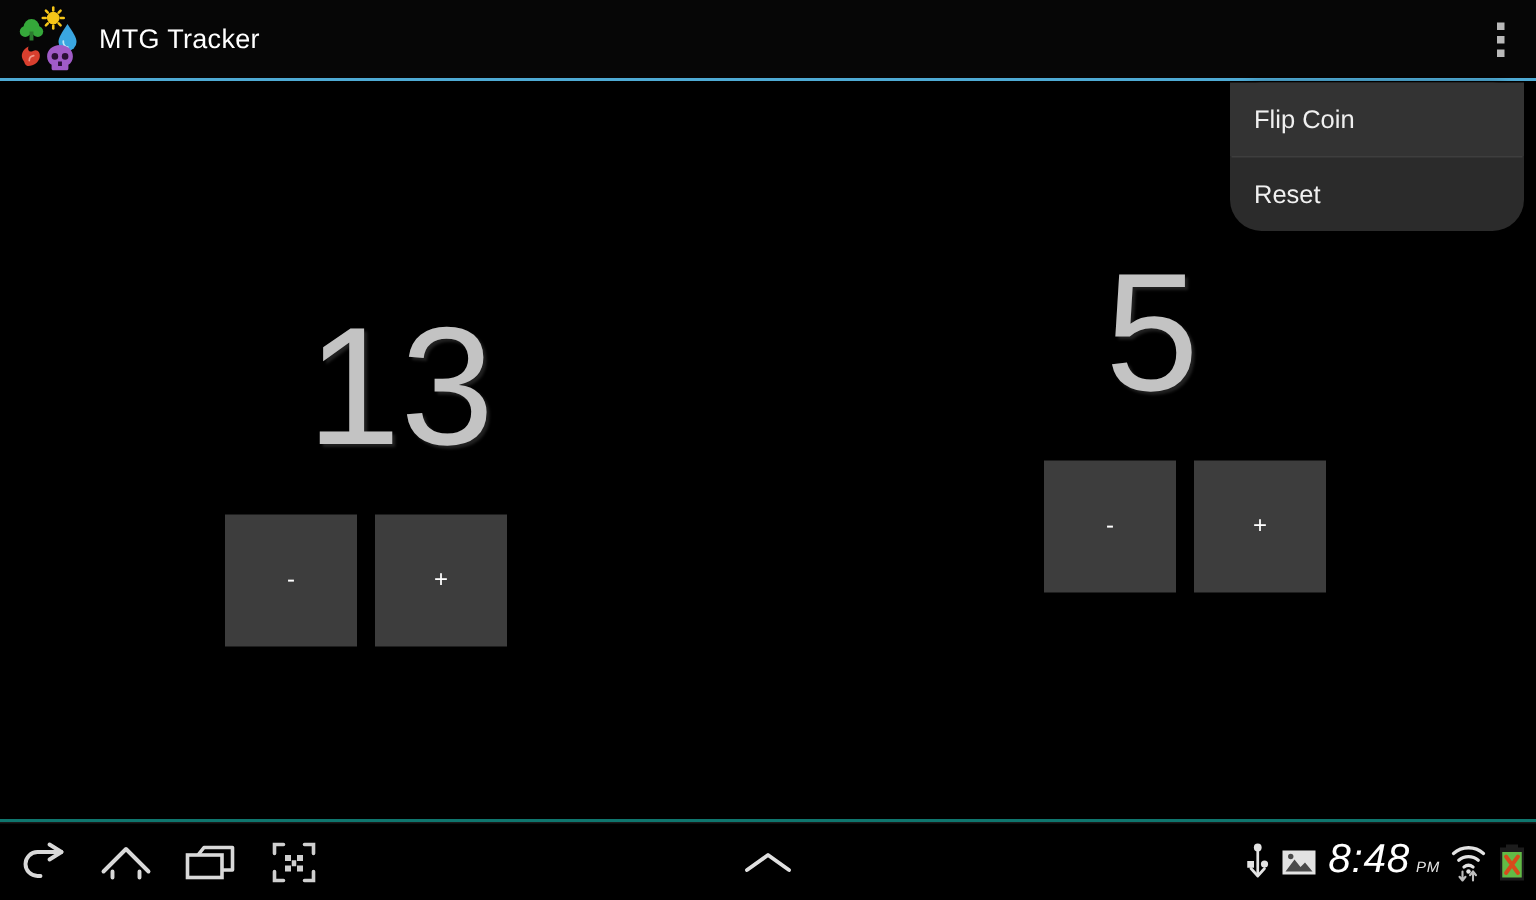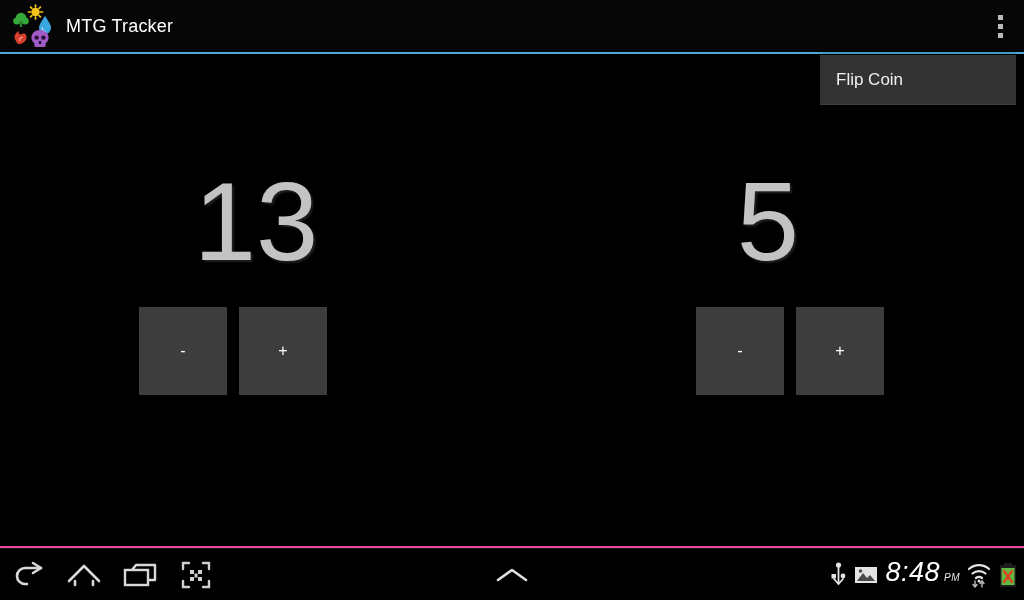--- a/index.html
+++ b/index.html
@@ -2,21 +2,21 @@
 <html><head>
 <meta charset="utf-8">
 <style>
   * { margin:0; padding:0; box-sizing:border-box; }
   html, body {
     width:1024px; height:600px;
     background:#000;
     font-family:"Liberation Sans", sans-serif;
     overflow:hidden;
   }
-  #screen { position:relative; width:1024px; height:600px; background:#ec4899; }
+  #screen { position:relative; width:1024px; height:600px; background:#0f766e; }
 
   
   #action-bar {
     position:absolute; left:0; top:0; width:1024px; height:52px;
     background:#060606;
     display:flex; align-items:center;
   }
   #app-icon {
     position:relative; width:44px; height:44px; margin-left:10px; flex:0 0 44px;
   }
@@ -37,39 +37,40 @@
     position:absolute; left:0; top:52px; width:1024px; height:2px;
     background:#4eaad4;
   }
 
   
   #overflow-menu {
     position:absolute; left:820px; top:55px; width:196px;
     background:#2b2b2b;
     box-shadow:0 2px 6px rgba(0,0,0,.85);
     z-index:20;
+    border-radius:21px;
   }
   .menu-item {
     height:49px; display:flex; align-items:center;
     padding-left:16px;
     color:#f0f0f0; font-size:17px;
     cursor:pointer;
   }
   .menu-item.first { background:#333333; }
   .menu-sep { height:1px; background:#3e3e3e; margin:0 1px; }
 
   
   #content {
     position:absolute; left:0; top:54px; width:1024px; height:492px;
     background:#000;
   }
   .player {
     position:absolute; top:0; width:512px; height:492px;
   }
-  .player.p1 { left:0; }
+  .player.p1 { left:11px;margin-top:36px; }
   .player.p2 { left:512px; }
 
   .life-total {
     position:absolute; top:112px; width:512px;
     text-align:center;
     color:#c3c3c3;
     font-size:112px;
     line-height:112px;
     font-weight:400;
     text-shadow:2px 2px 2px rgba(60,60,60,.55);
@@ -174,20 +175,23 @@
       <span></span>
     </div>
   </div>
   <div id="accent-line"></div>
 
   <div id="overflow-menu">
     <div class="menu-item first">
       <span>Flip Coin</span>
     </div>
     <div class="menu-sep"></div>
+    <div class="menu-item">
+      <span>Reset</span>
+    </div>
   </div>
 
   <div id="content">
 
     <div class="player p1">
       <div class="life-total">13</div>
       <div class="btn-row">
         <button class="life-btn">-</button>
         <button class="life-btn">+</button>
       </div>

